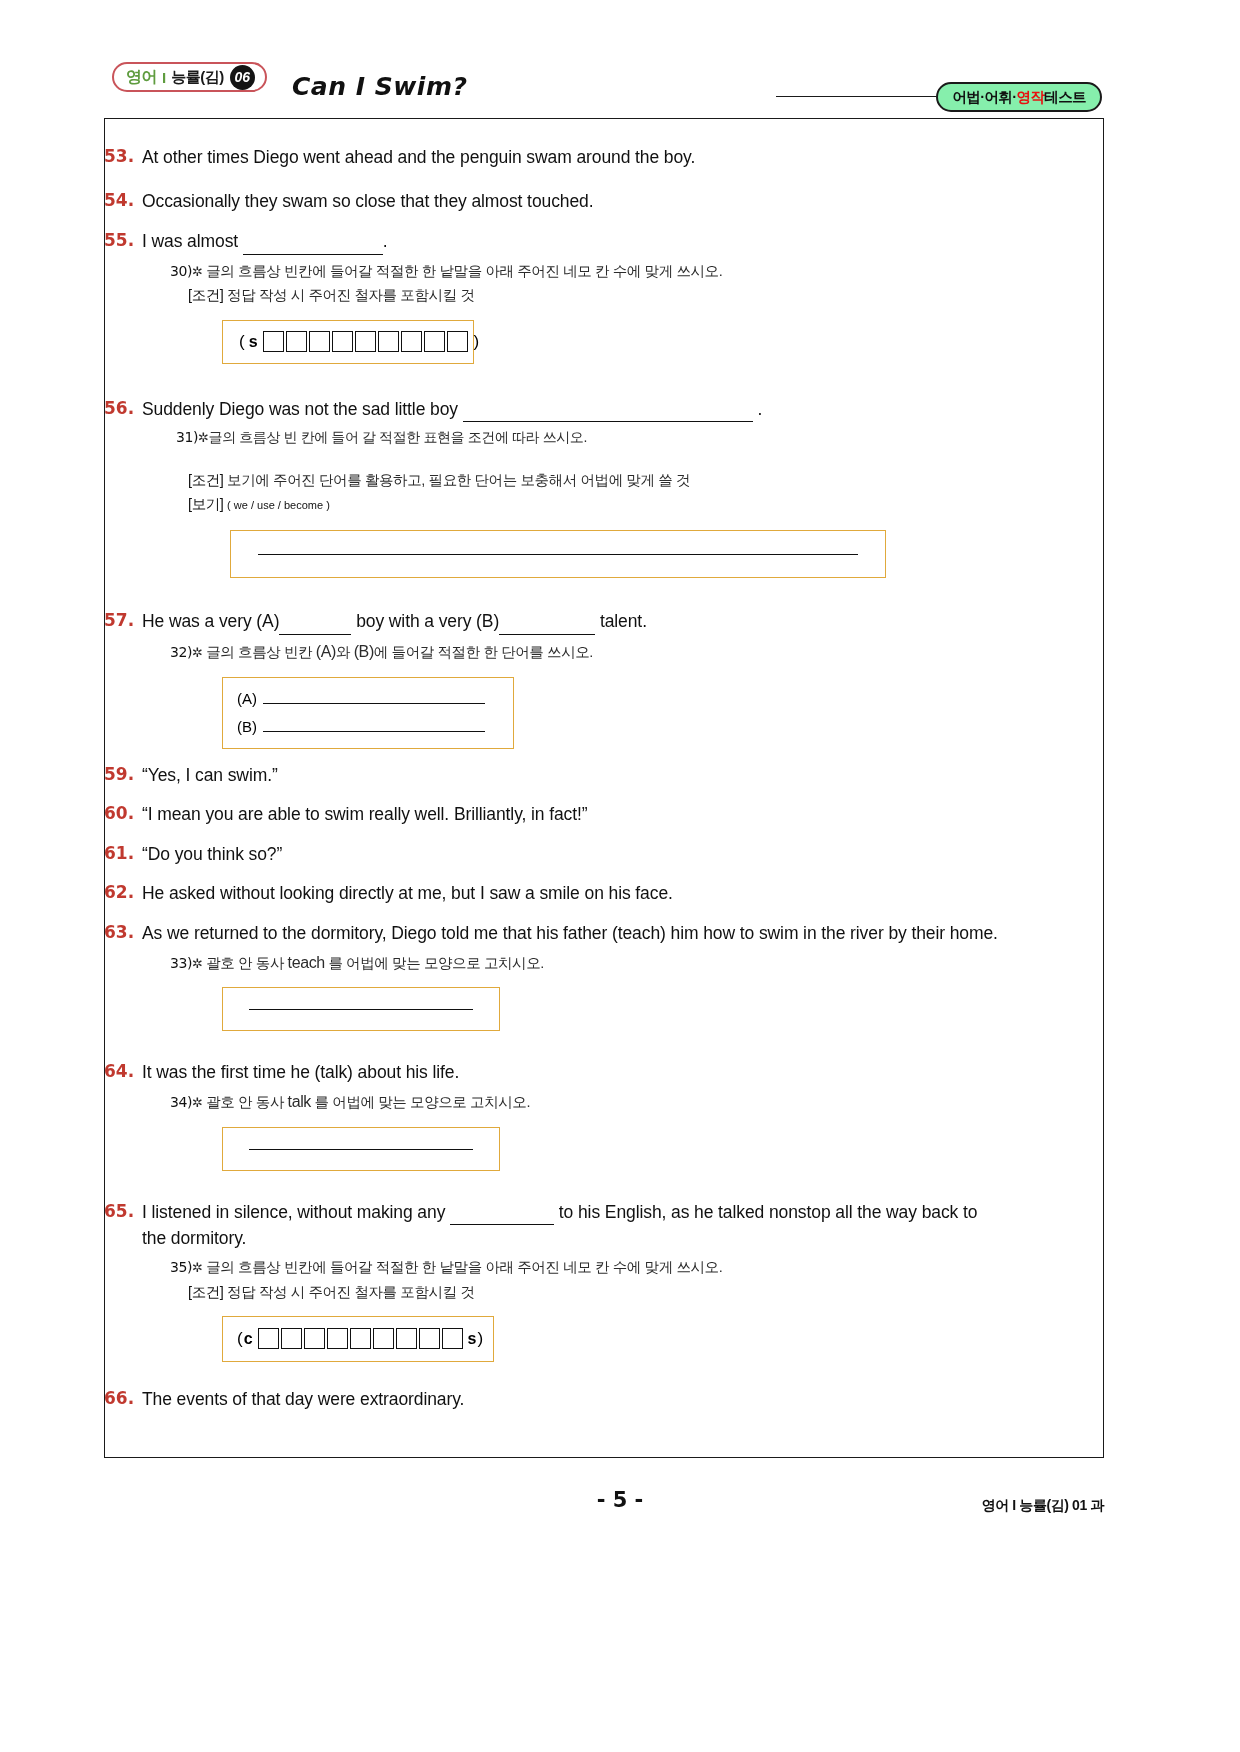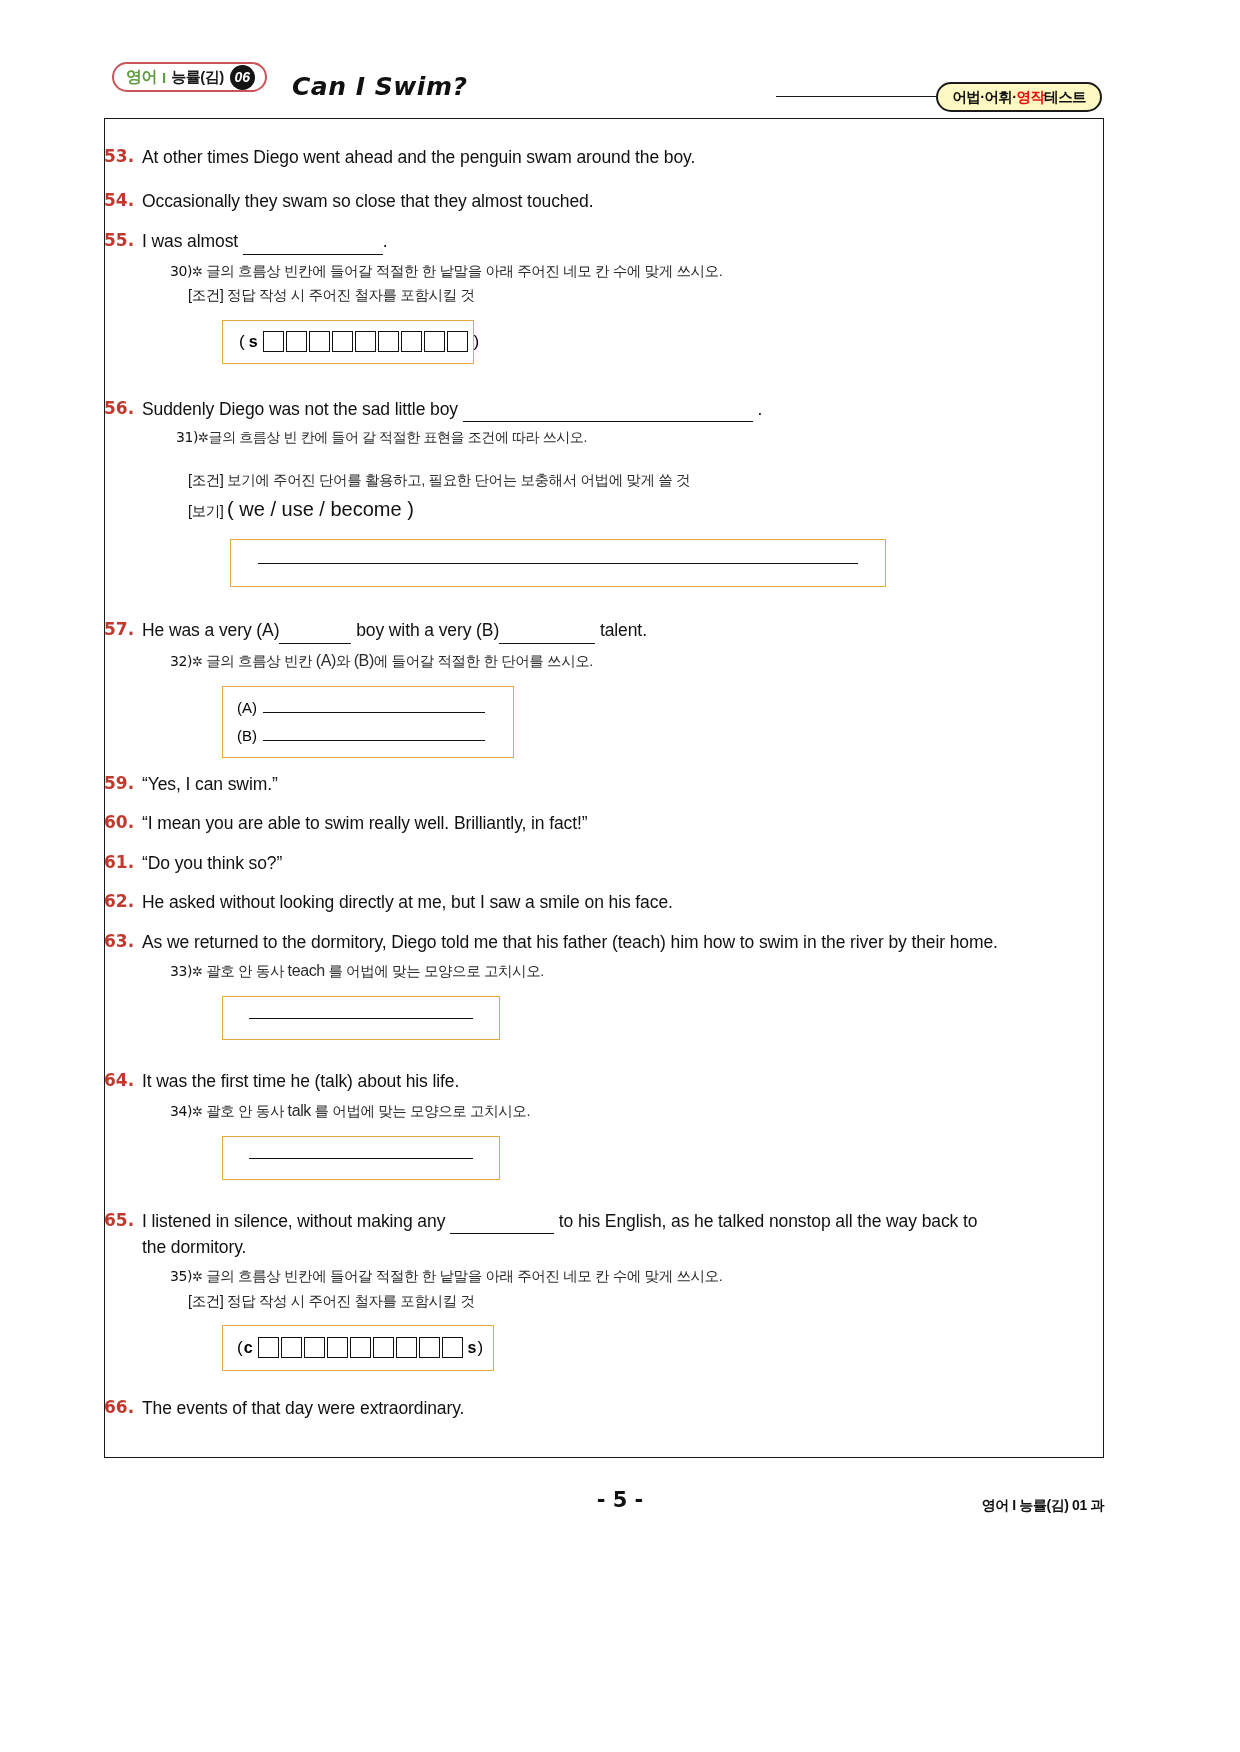--- a/index.html
+++ b/index.html
@@ -106,21 +106,21 @@
   .test-tab {
     position: absolute;
     right: 2px;
     top: 30px;
     height: 30px;
     border: 2px solid #1a1a1a;
     border-radius: 16px;
     padding: 0 14px;
     display: flex;
     align-items: center;
-    background: #fef9c3;
+    background: #86efac;
     box-sizing: border-box;
     z-index: 3;
   }
   .test-tab span {
     font-size: 14.5px;
     font-weight: 700;
     letter-spacing: -0.6px;
     white-space: nowrap;
   }
   .tab-red { color: #e8100f; }
@@ -192,21 +192,21 @@
   .instr-sub {
     margin-left: 84px;
     font-size: 14.5px;
     color: #2b2b2b;
     line-height: 1.6;
     letter-spacing: -0.4px;
   }
   .instr-sub .tag { color: #111; }
   .bogi-words {
     font-family: "Liberation Sans", sans-serif;
-    font-size: 20px;
+    font-size: 11px;
     letter-spacing: 0;
     color: #111;
   }
   .kbd-en {
     font-family: "Liberation Sans", sans-serif;
     font-size: 16px;
   }
 
   
   .ansbox {

